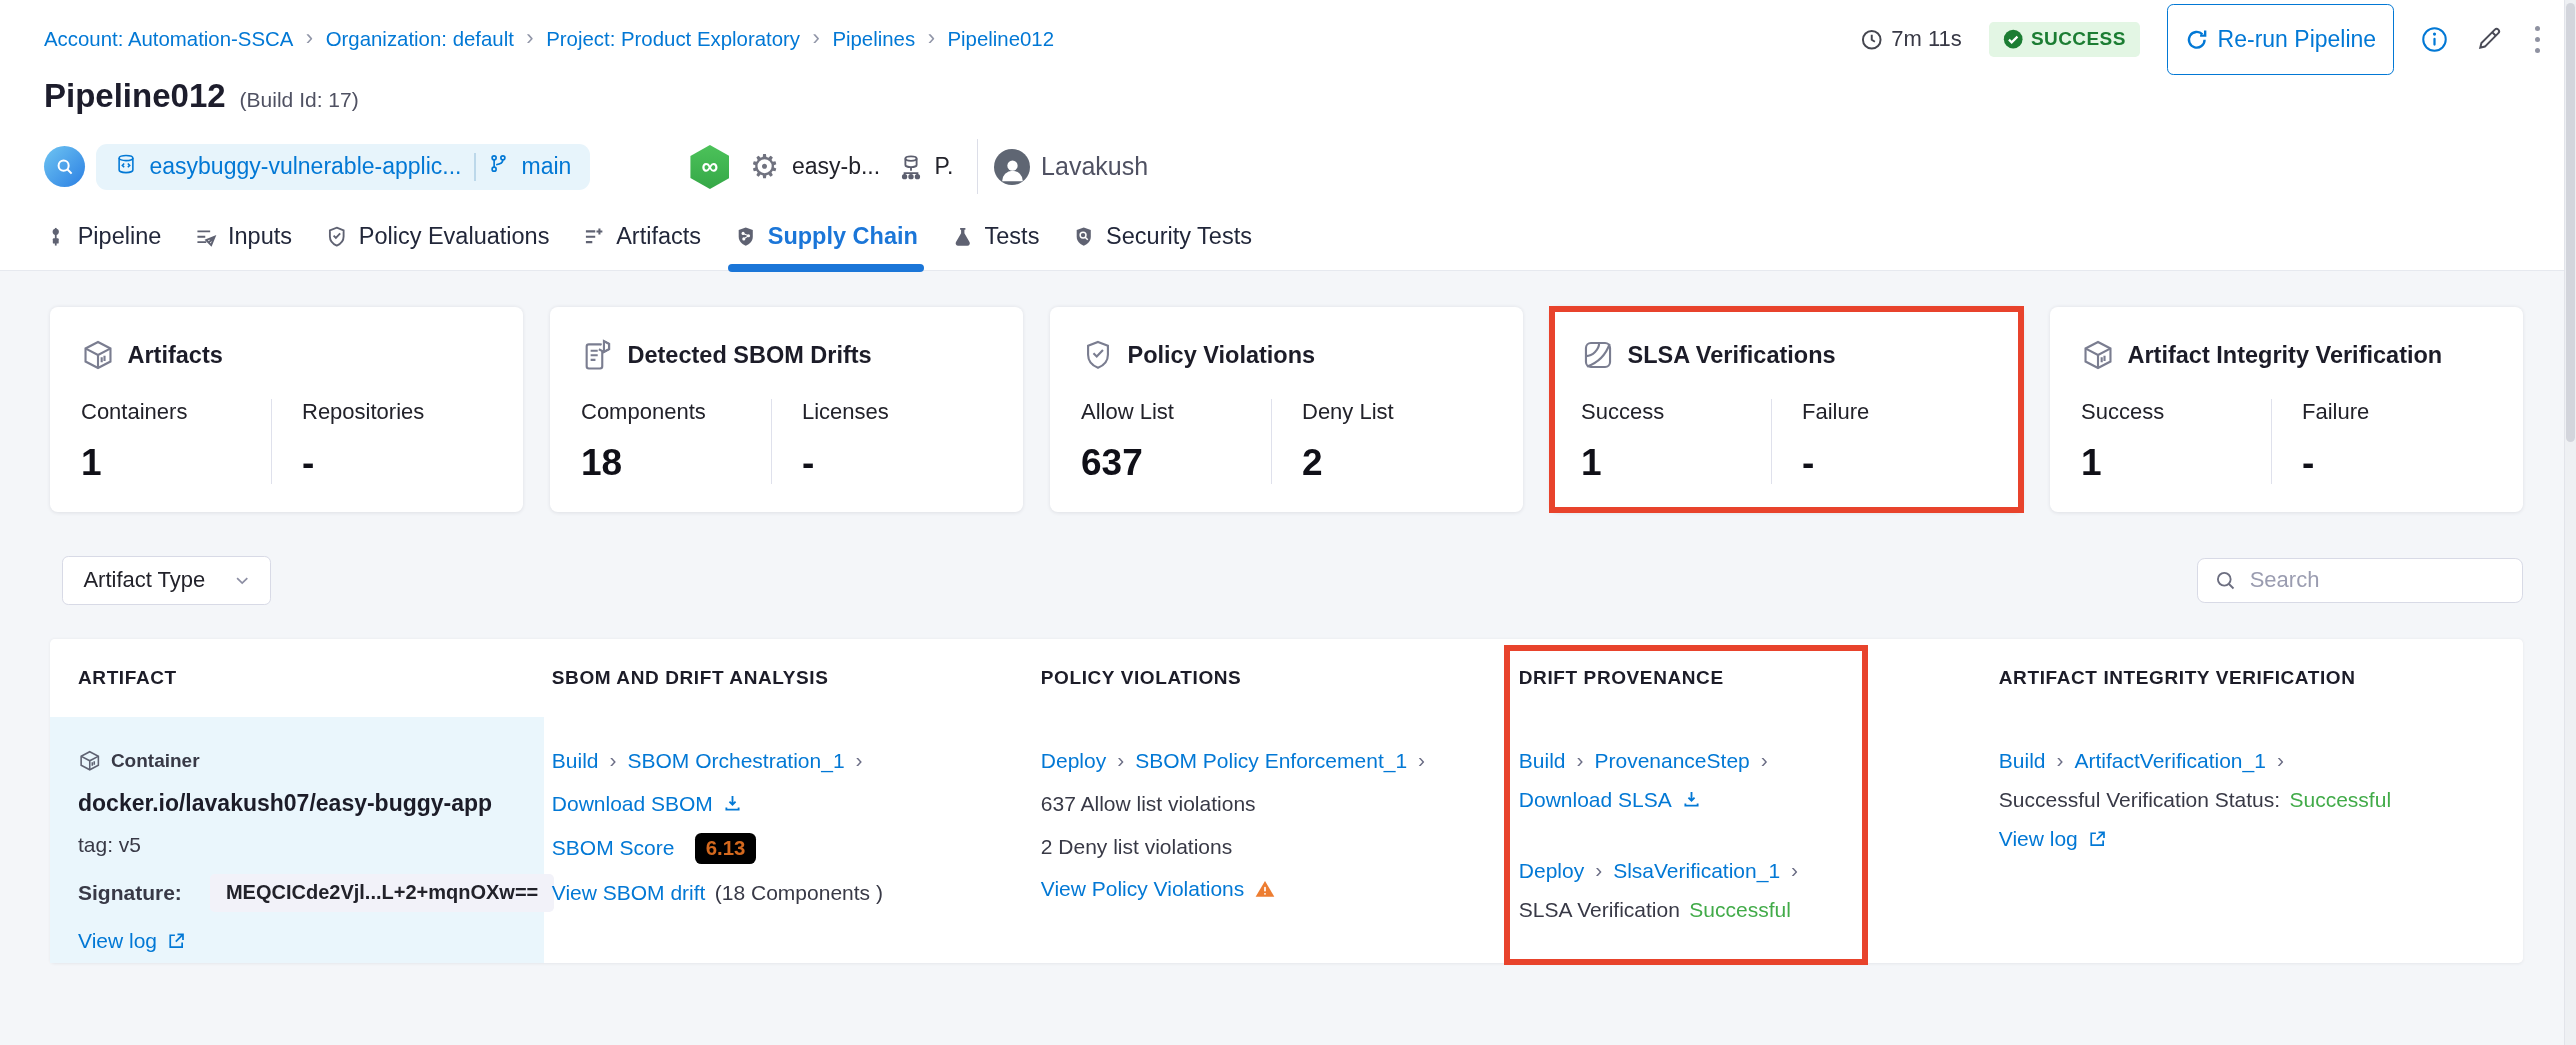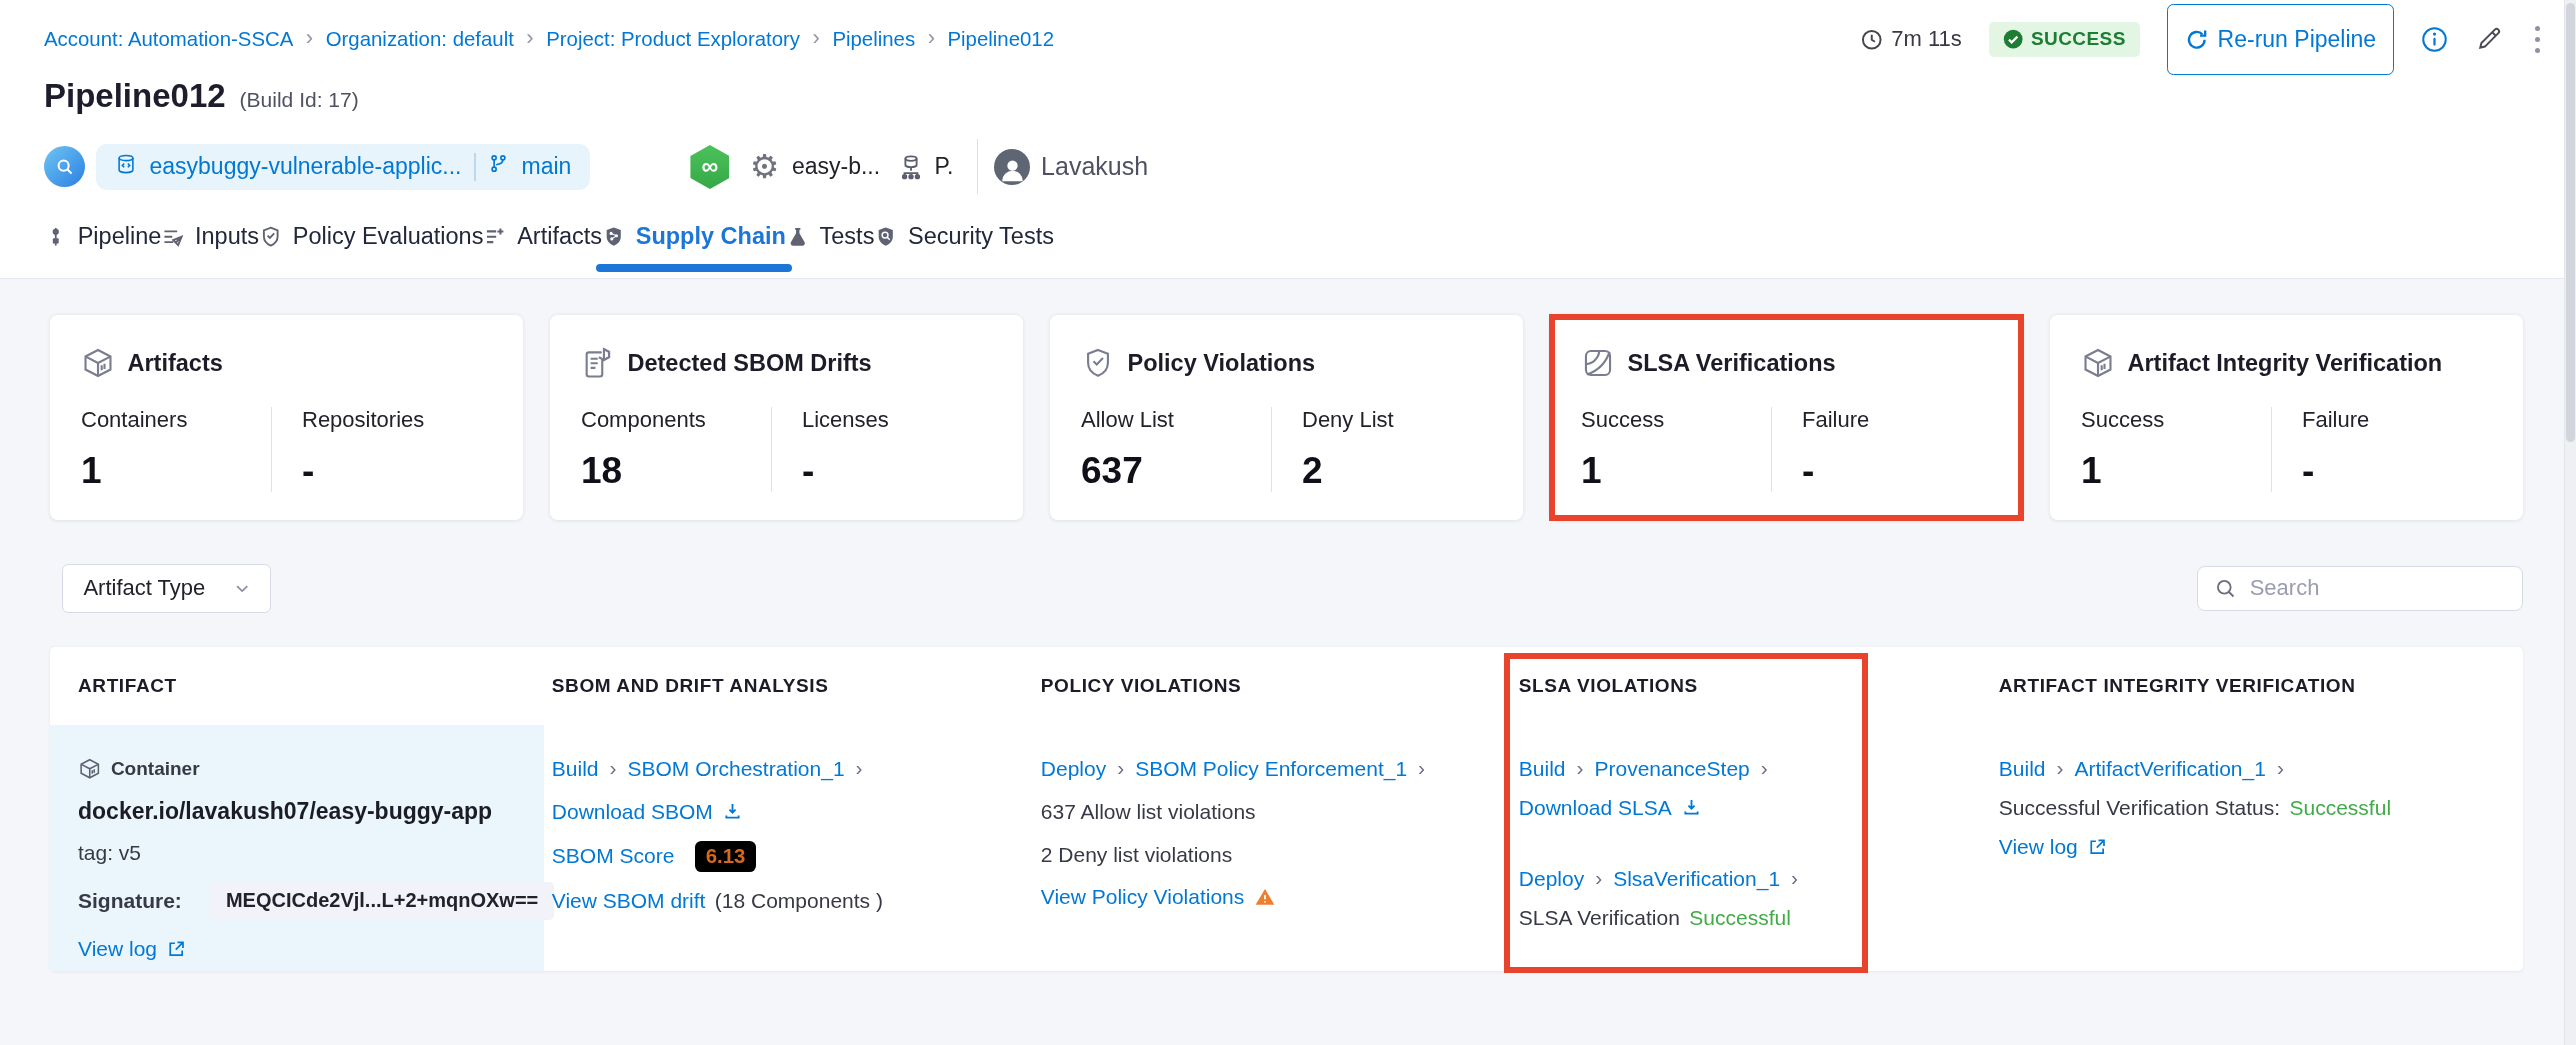--- a/index.html
+++ b/index.html
@@ -65,21 +65,21 @@
   .gear-glyph { font-size: 33px; color: #70727f; margin-left: 20.4px; line-height: 1; }
   .webhook-text { font-size: 23px; color: #22222a; margin-left: 12.5px; }
   .delegate-wrap { display: flex; align-items: center; gap: 9.4px; margin-left: 17px; font-size: 23px; color: #22222a; }
   .meta-div { width: 1.6px; height: 55px; background: #dcdee8; margin: 0 15.7px 0 23.5px; }
   .avatar {
     width: 36px; height: 36px; border-radius: 50%; background: #5f6673;
     overflow: hidden; display: flex; align-items: flex-end; justify-content: center;
   }
   .user-name { font-size: 25px; color: #4f5162; margin-left: 11px; }
 
-  .tabs { display: flex; padding: 0 0 8px 44px; margin-top: 28px; border-bottom: 1.6px solid #e6e9ef; }
+  .tabs { display: flex; gap: 33px; padding: 0 0 0 44px; margin-top: 28px; border-bottom: 1.6px solid #e6e9ef; }
   .tab { display: flex; align-items: center; gap: 10.2px; padding-bottom: 20.4px; position: relative; font-size: 23.5px; color: #22273a; cursor: pointer; }
   .tab .tabic { color: #5f6272; }
   .tab.active { color: #1b76d8; font-weight: 600; }
   .tab.active::after {
     content: ""; position: absolute; left: -6.3px; right: -6.3px; bottom: -1.6px;
     height: 7.8px; background: #1b76d8; border-radius: 4.7px;
   }
 
   
   .content { padding: 36px 53px 0 50px; }
@@ -457,21 +457,21 @@
         </svg>
       <input placeholder="Search" style="">
     </div>
   </div>
 
   <div class="table-card">
     <div class="thead">
       <div class="th">ARTIFACT</div>
       <div class="th">SBOM AND DRIFT ANALYSIS</div>
       <div class="th">POLICY VIOLATIONS</div>
-      <div class="th">SLSA VIOLATIONS</div>
+      <div class="th">DRIFT PROVENANCE</div>
       <div class="th">ARTIFACT INTEGRITY VERIFICATION</div>
     </div>
 
     <div class="trow">
 
       <div class="cell cell-artifact">
         <div class="lines" style="gap:15px;">
           <div class="line">
             <svg class="ic" viewBox="0 0 24 24" width="23.5" height="23.5" fill="none" stroke="#5f6272" stroke-width="1.6">
                 <path d="M12 2.8l8.8 4.6v9.2L12 21.2l-8.8-4.6V7.4z"></path>

